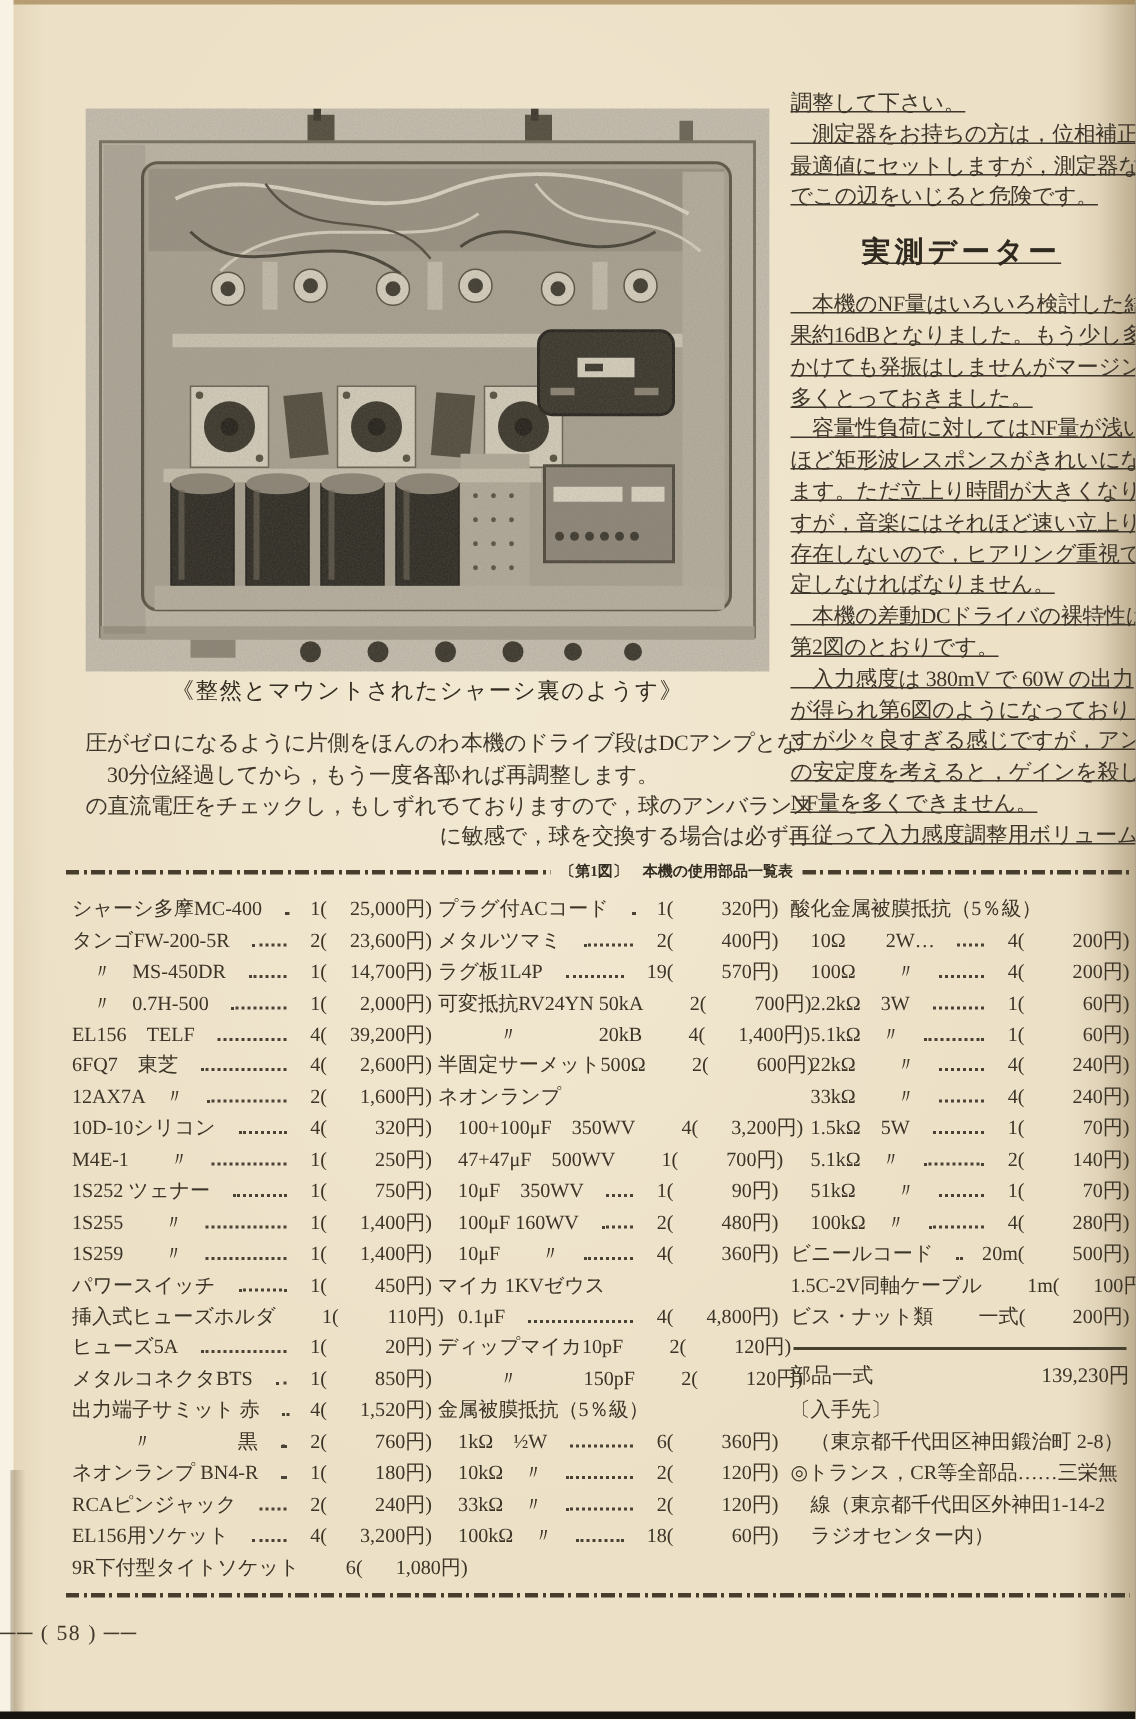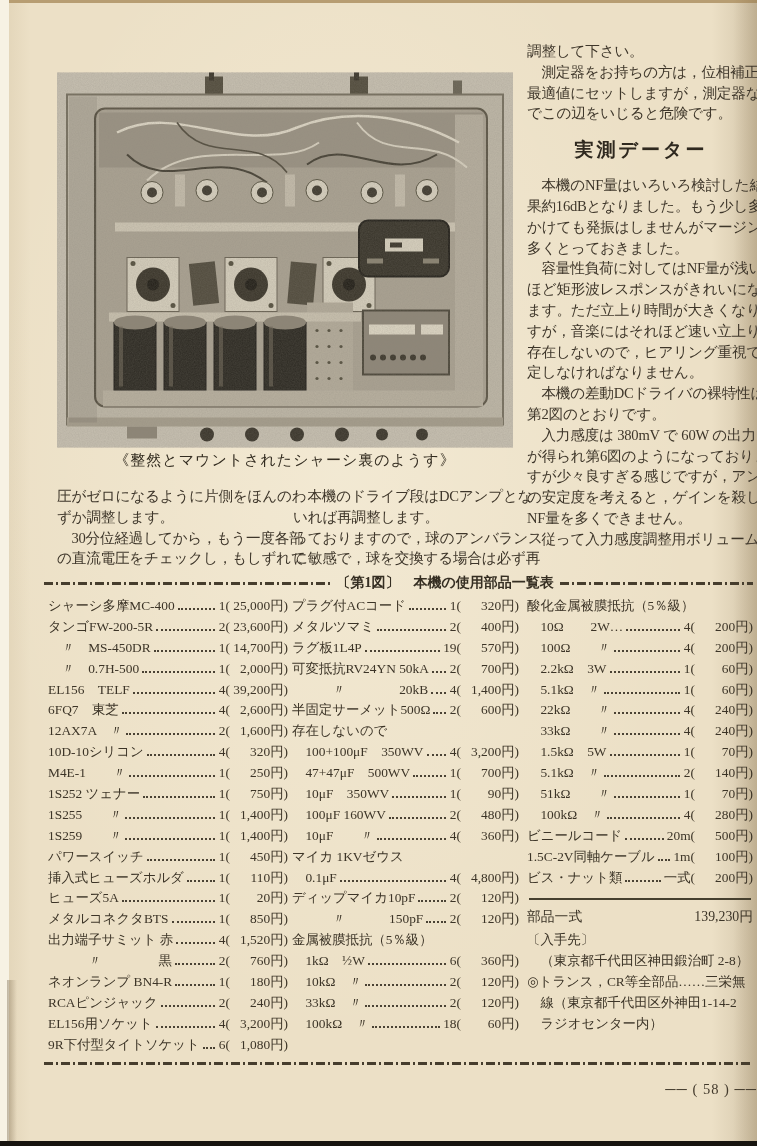--- a/index.html
+++ b/index.html
@@ -24,49 +24,49 @@
   .photo{position:absolute;left:57px;top:72px;width:456px;height:376px;}
   .photo svg{display:block;width:100%;height:100%;}
 
   .caption{position:absolute;left:57px;top:451px;width:456px;text-align:center;
     font-weight:normal;font-size:15px;letter-spacing:1px;color:#332c20;}
 
   .bodycol{position:absolute;width:228px;}
   .tline{white-space:pre;font-size:14.6px;line-height:20.8px;letter-spacing:-0.2px;color:#3e362a;}
   .col-left{left:57px;top:486px;}
   .col-mid{left:293px;top:486px;}
-  .col-right{left:527px;top:41px;}
+  .col-right{left:527px;top:59px;text-decoration:underline;}
   .sec-heading{font-size:19px;font-weight:bold;text-align:center;letter-spacing:3px;
     margin:13px 0 12px 0;color:#2f291f;}
 
   .dashline{height:3px;flex:1 1 auto;
     background-image:repeating-linear-gradient(90deg,#463d2d 0 9px,rgba(0,0,0,0) 9px 12px,#463d2d 12px 14px,rgba(0,0,0,0) 14px 17px);}
   .table-title-row{position:absolute;left:44px;top:574px;width:709px;display:flex;align-items:center;}
   .table-title-row .dash-l{flex:283 1 0;}
   .table-title-row .dash-r{flex:191 1 0;}
-  .table-title{white-space:pre;font-weight:bold;font-size:14px;padding:0 6px;color:#352e22;}
+  .table-title{white-space:pre;font-weight:bold;font-size:10px;padding:0 6px;color:#352e22;}
   .table-bottom-rule{position:absolute;left:44px;top:1062px;width:709px;}
 
   .tcol{position:absolute;top:597px;}
   .tcol1{left:48px;width:240px;}
   .tcol2{left:292px;width:227px;}
   .tcol3{left:527px;width:226px;}
-  .row{display:flex;align-items:baseline;height:20.9px;font-size:13.4px;color:#3c3427;}
+  .row{display:flex;align-items:baseline;height:20.9px;font-size:13.4px;color:#3c3427;gap:12px;}
   .row .item{white-space:pre;}
   .row .leader{flex:1 1 auto;min-width:0;border-bottom:2px dotted #4a4234;margin:0 3px 4px 3px;}
   .row .qty{white-space:pre;text-align:right;min-width:12px;}
   .row .price{white-space:pre;text-align:right;min-width:58px;display:inline-block;}
 
   .col3-footer{margin-top:4px;}
   .solidrule{border-top:2px solid #46402f;margin:9px 2px 8px 2px;}
   .total-row{display:flex;justify-content:space-between;align-items:baseline;
     font-size:13.8px;height:22px;color:#3c3427;}
   .src-line{white-space:pre;font-size:13.4px;line-height:20.9px;color:#3c3427;}
 
-  .pagenum{position:absolute;left:0;top:1081px;width:100%;text-align:right;
+  .pagenum{position:absolute;left:0;top:1081px;width:100%;text-align:left;
     font-size:14.5px;letter-spacing:1px;color:#433a2c;}
 </style>
 </head>
 <body>
 
 <div class="page">
 
   <div class="edge-top"></div>
   <div class="edge-left"></div>
   <div class="edge-left-crease"></div>
@@ -209,21 +209,20 @@
       <rect x="12" y="24" width="28" height="326" fill="#000000" opacity="0.08"></rect>
 
       <rect x="0" y="0" width="456" height="375" filter="url(#grain)" opacity="0.5"></rect>
     </svg>
   </div>
 
   <div class="caption">《整然とマウントされたシャーシ裏のようす》</div>
 
   <div class="bodycol col-left">
       <div class="tline">圧がゼロになるように片側をほんのわ</div>
-      <div class="tline">ずか調整します。</div>
       <div class="tline">　30分位経過してから，もう一度各部</div>
       <div class="tline">の直流電圧をチェックし，もしずれて</div>
     </div>
   <div class="bodycol col-mid">
       <div class="tline">　本機のドライブ段はDCアンプとな</div>
       <div class="tline">いれば再調整します。</div>
       <div class="tline">っておりますので，球のアンバランス</div>
       <div class="tline">に敏感で，球を交換する場合は必ず再</div>
     </div>
   <div class="bodycol col-right">
@@ -428,21 +427,21 @@
       <span class="qty">4(</span>
       <span class="price">1,400円)</span>
     </div>
       <div class="row">
       <span class="item">半固定サーメット500Ω</span>
       <span class="leader"></span>
       <span class="qty">2(</span>
       <span class="price">600円)</span>
     </div>
       <div class="row hdr">
-      <span class="item">存在しないので</span>
+      <span class="item">ネオンランプ</span>
 
     </div>
       <div class="row">
       <span class="item">　100+100μF　350WV</span>
       <span class="leader"></span>
       <span class="qty">4(</span>
       <span class="price">3,200円)</span>
     </div>
       <div class="row">
       <span class="item">　47+47μF　500WV</span>

